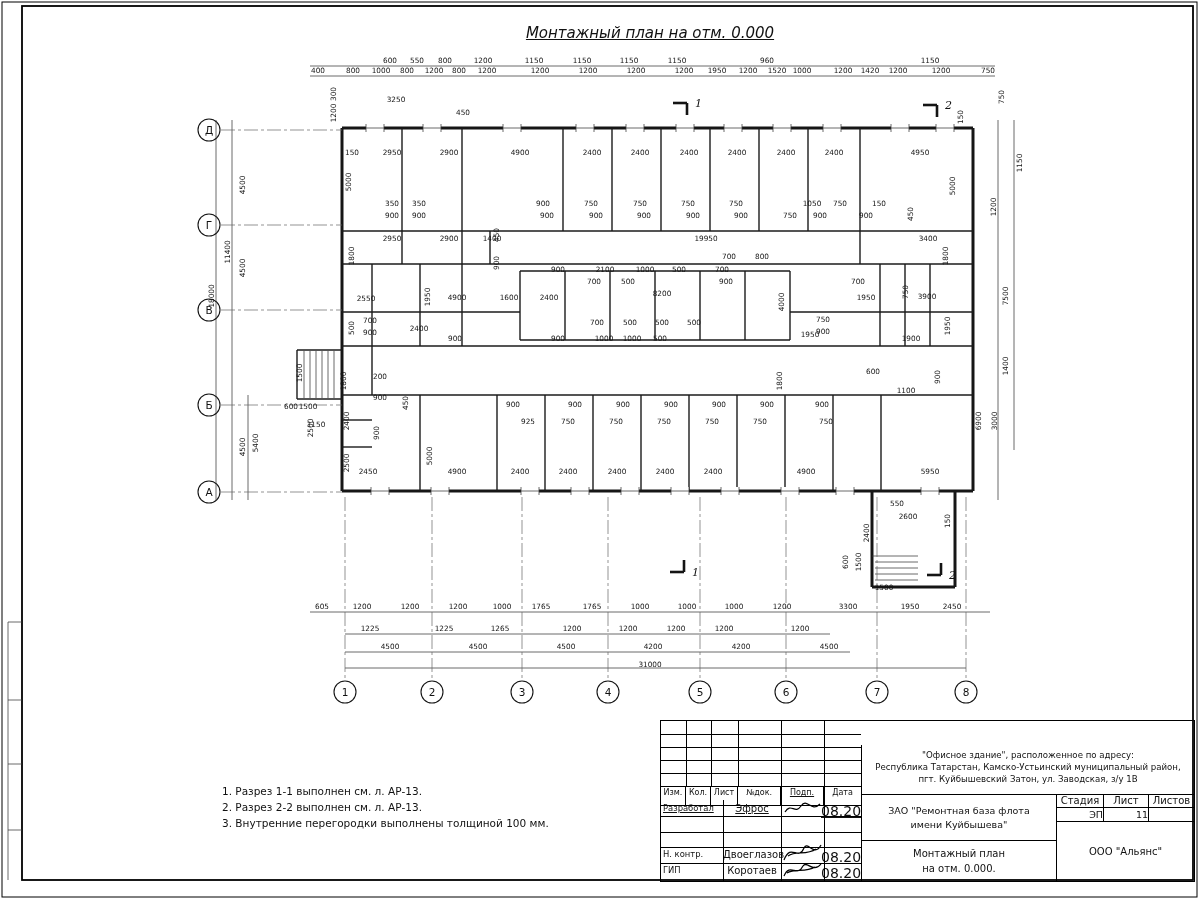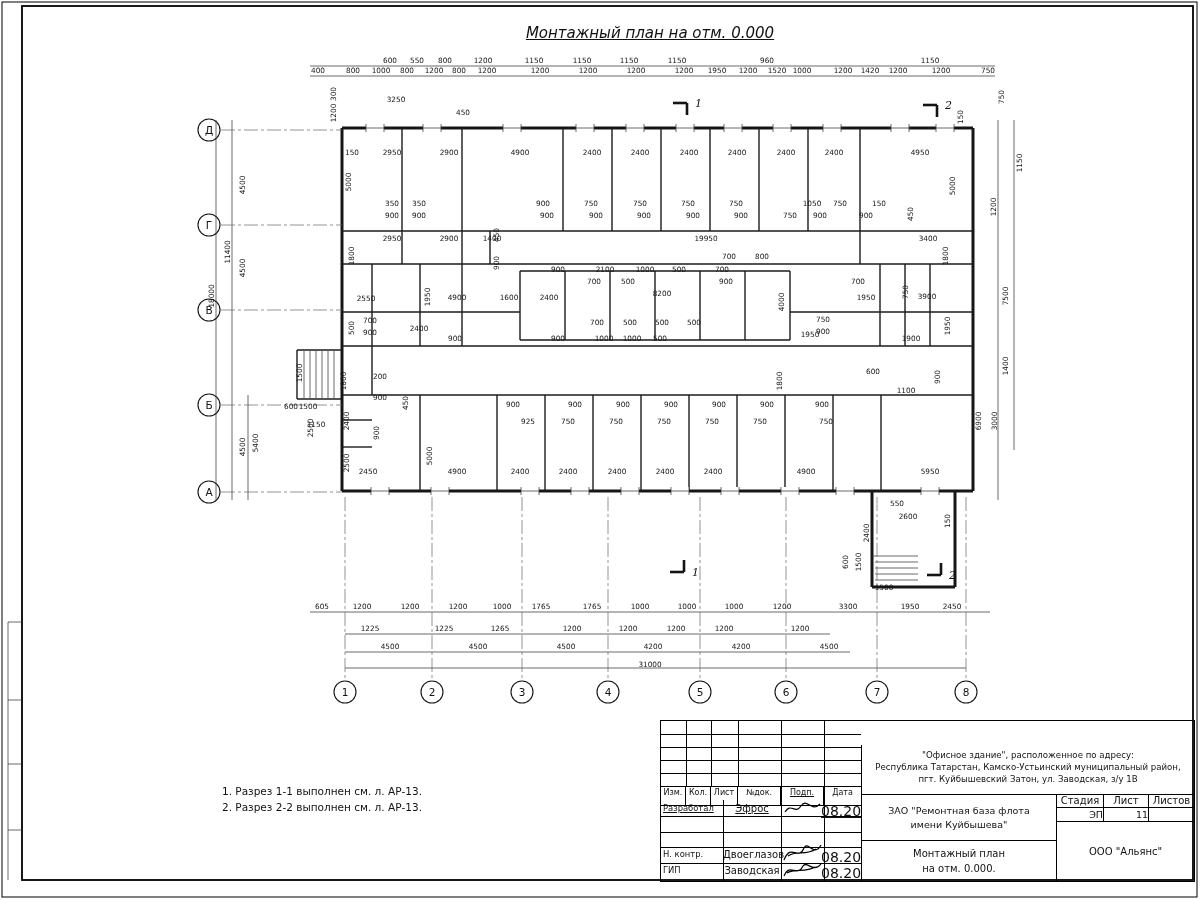--- a/index.html
+++ b/index.html
@@ -491,20 +491,21 @@
       <text x="741" y="649" class="dim">4200</text>
       <text x="829" y="649" class="dim">4500</text>
       <text x="650" y="667" class="dim">31000</text>
     </svg>
 
   <div class="main-title">Монтажный план на отм. 0.000</div>
 
   <div class="notes">
     <div>1. Разрез 1-1 выполнен см. л. АР-13.</div>
     <div>2. Разрез 2-2 выполнен см. л. АР-13.</div>
+    <div>3. Внутренние перегородки выполнены толщиной 100 мм.</div>
   </div>
 
   <div class="tb">
 
     <div id="addr">
       <div>"Офисное здание", расположенное по адресу:</div>
       <div>Республика Татарстан, Камско-Устьинский муниципальный район,</div>
       <div>пгт. Куйбышевский Затон, ул. Заводская, з/у 1В</div>
     </div>
     <div id="client">
@@ -530,21 +531,21 @@
     <div id="h5" class="hc">Подп.</div>
     <div id="h6" class="hc">Дата</div>
 
     <div id="r1role" class="role">Разработал</div>
     <div id="r1name" class="nm">Эфрос</div>
     <div id="r1date" class="dt">08.20</div>
     <div id="r2role" class="role">Н. контр.</div>
     <div id="r2name" class="nm">Двоеглазов</div>
     <div id="r2date" class="dt">08.20</div>
     <div id="r3role" class="role">ГИП</div>
-    <div id="r3name" class="nm">Заводская</div>
+    <div id="r3name" class="nm">Коротаев</div>
     <div id="r3date" class="dt">08.20</div>
 
     <svg id="sig1" class="sig" viewBox="0 0 39 15">
       <path d="M2,11 C8,1 12,14 18,5 S28,12 37,3"></path>
     </svg>
     <svg id="sig2" class="sig" viewBox="0 0 41 24">
       <path d="M2,20 C9,2 16,22 22,8 C26,0 32,18 39,5 M6,16 C14,10 24,16 34,9"></path>
     </svg>
     <svg id="sig3" class="sig" viewBox="0 0 41 20">
       <path d="M2,16 C8,2 15,18 21,6 C25,0 31,14 39,4 M5,13 C13,8 23,13 33,7"></path>

